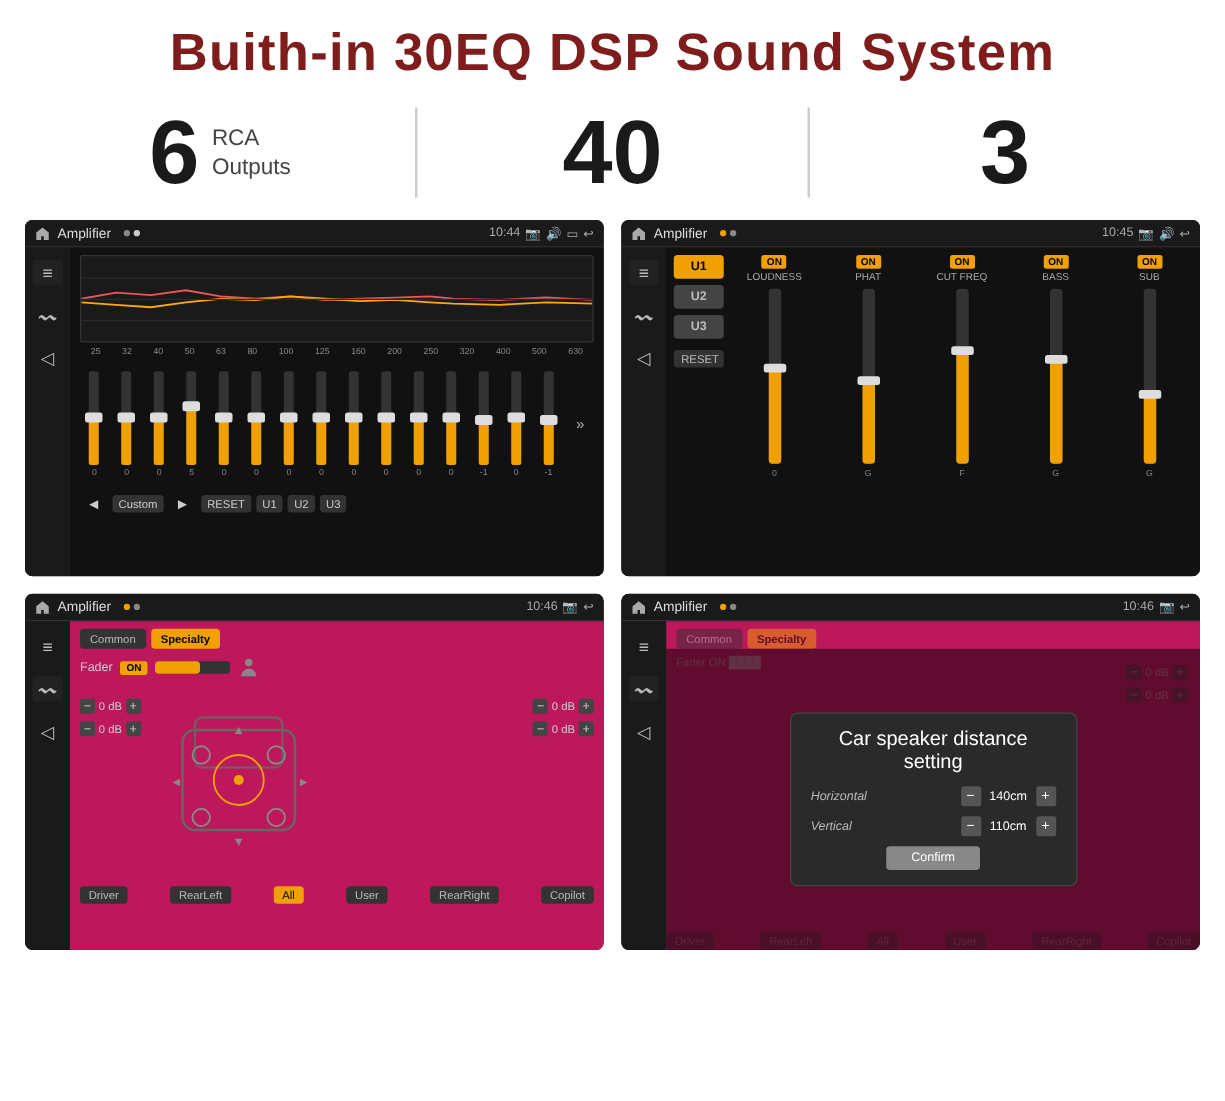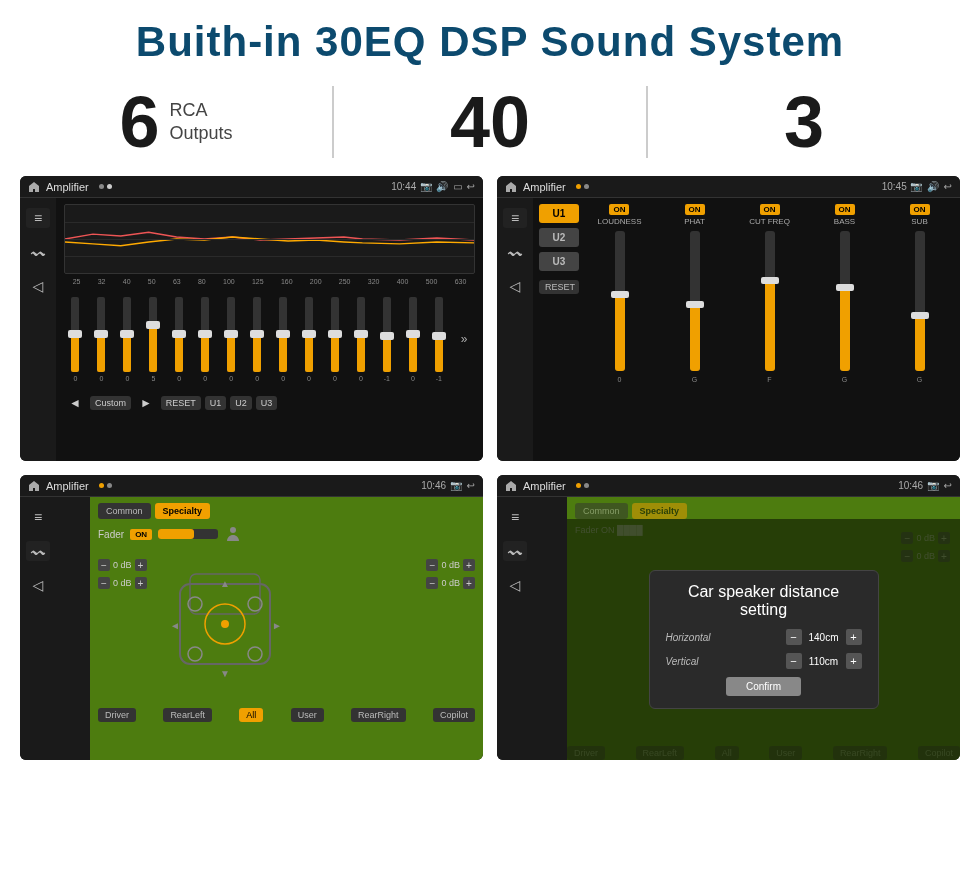--- a/index.html
+++ b/index.html
@@ -8,21 +8,21 @@
       height: 881px;
       background: #ffffff;
       font-family: Arial, sans-serif;
       overflow: hidden;
     }
 
     .main-title {
       text-align: center;
       font-size: 42px;
       font-weight: 900;
-      color: #0c4a6e;
+      color: #7f1d1d;
       padding: 18px 0 10px 0;
       letter-spacing: 1px;
     }
 
     .stats-row {
       display: flex;
       justify-content: center;
       align-items: center;
       padding: 10px 40px 18px 40px;
       gap: 0;
@@ -343,24 +343,23 @@
       background: #ddd;
       border-radius: 2px;
       position: absolute;
       left: -4px;
       z-index: 2;
     }
 
     
     .fader-area {
       flex: 1;
-      background: #4d7c0f;
+      background: #be185d;
       padding: 6px 8px;
       position: relative;
-      margin-left: 34px;
     }
 
     .fader-tabs {
       display: flex;
       gap: 4px;
       margin-bottom: 6px;
     }
 
     .fader-tab {
       background: #333;

